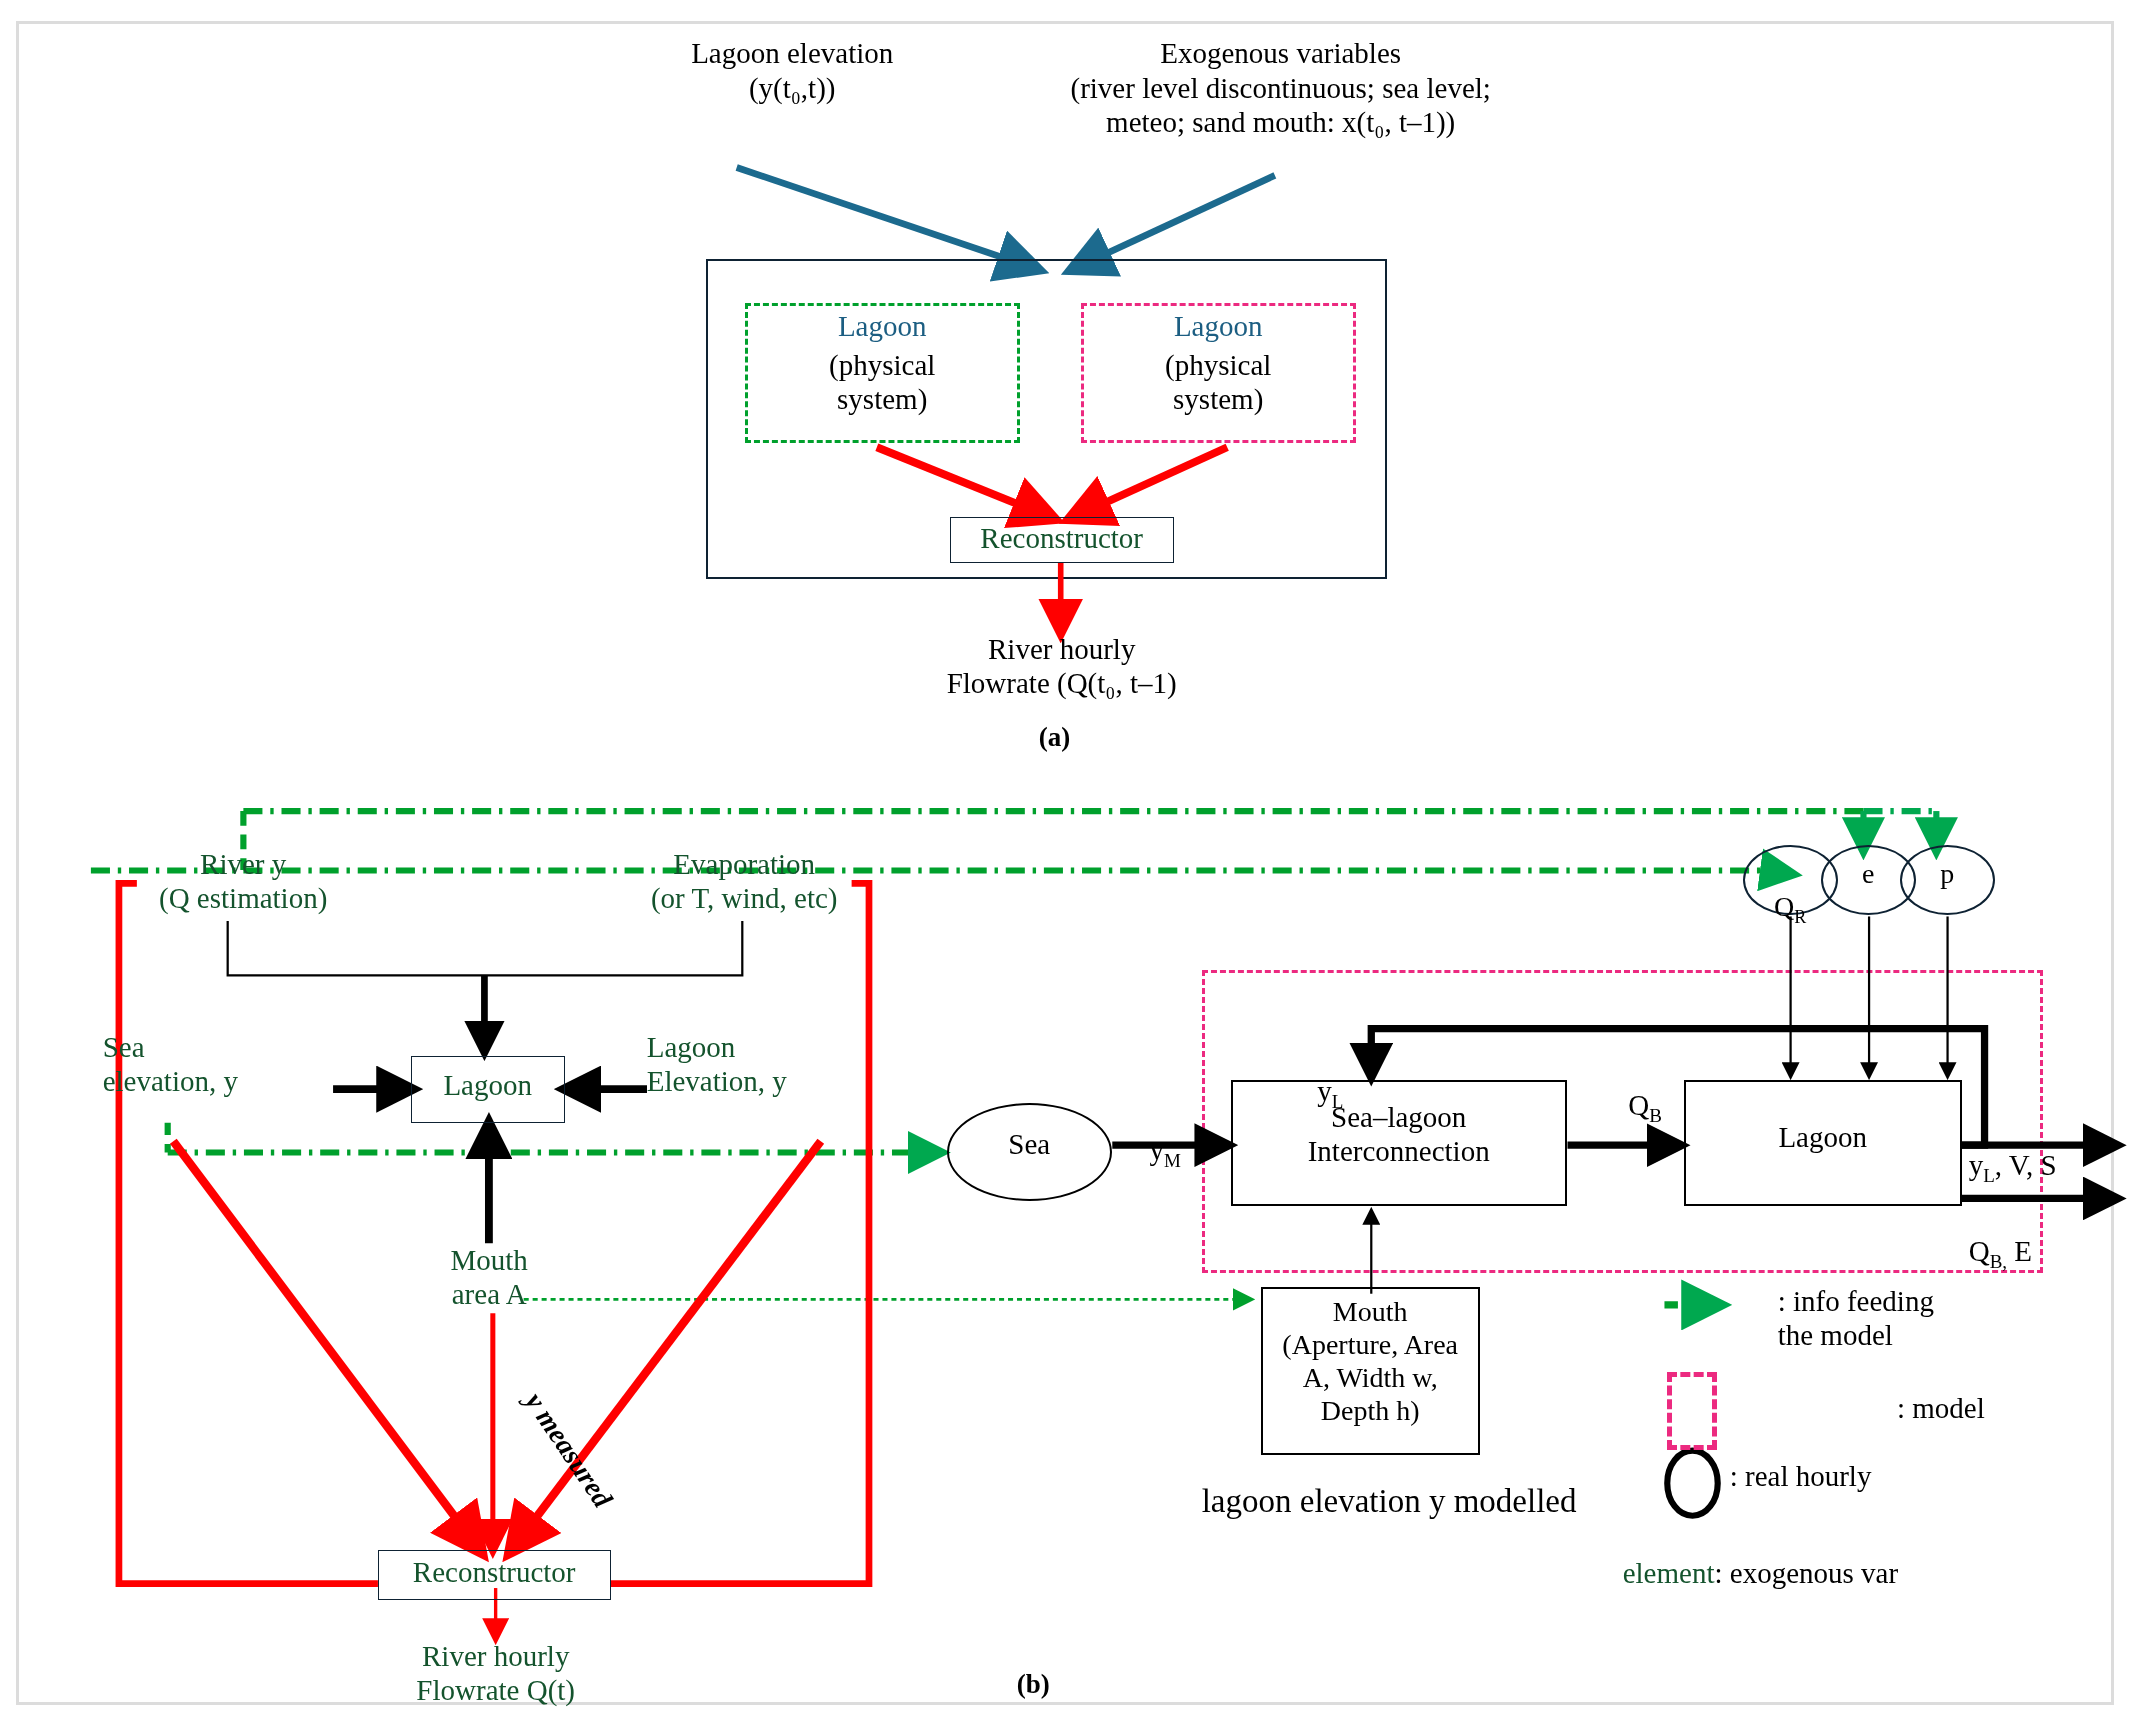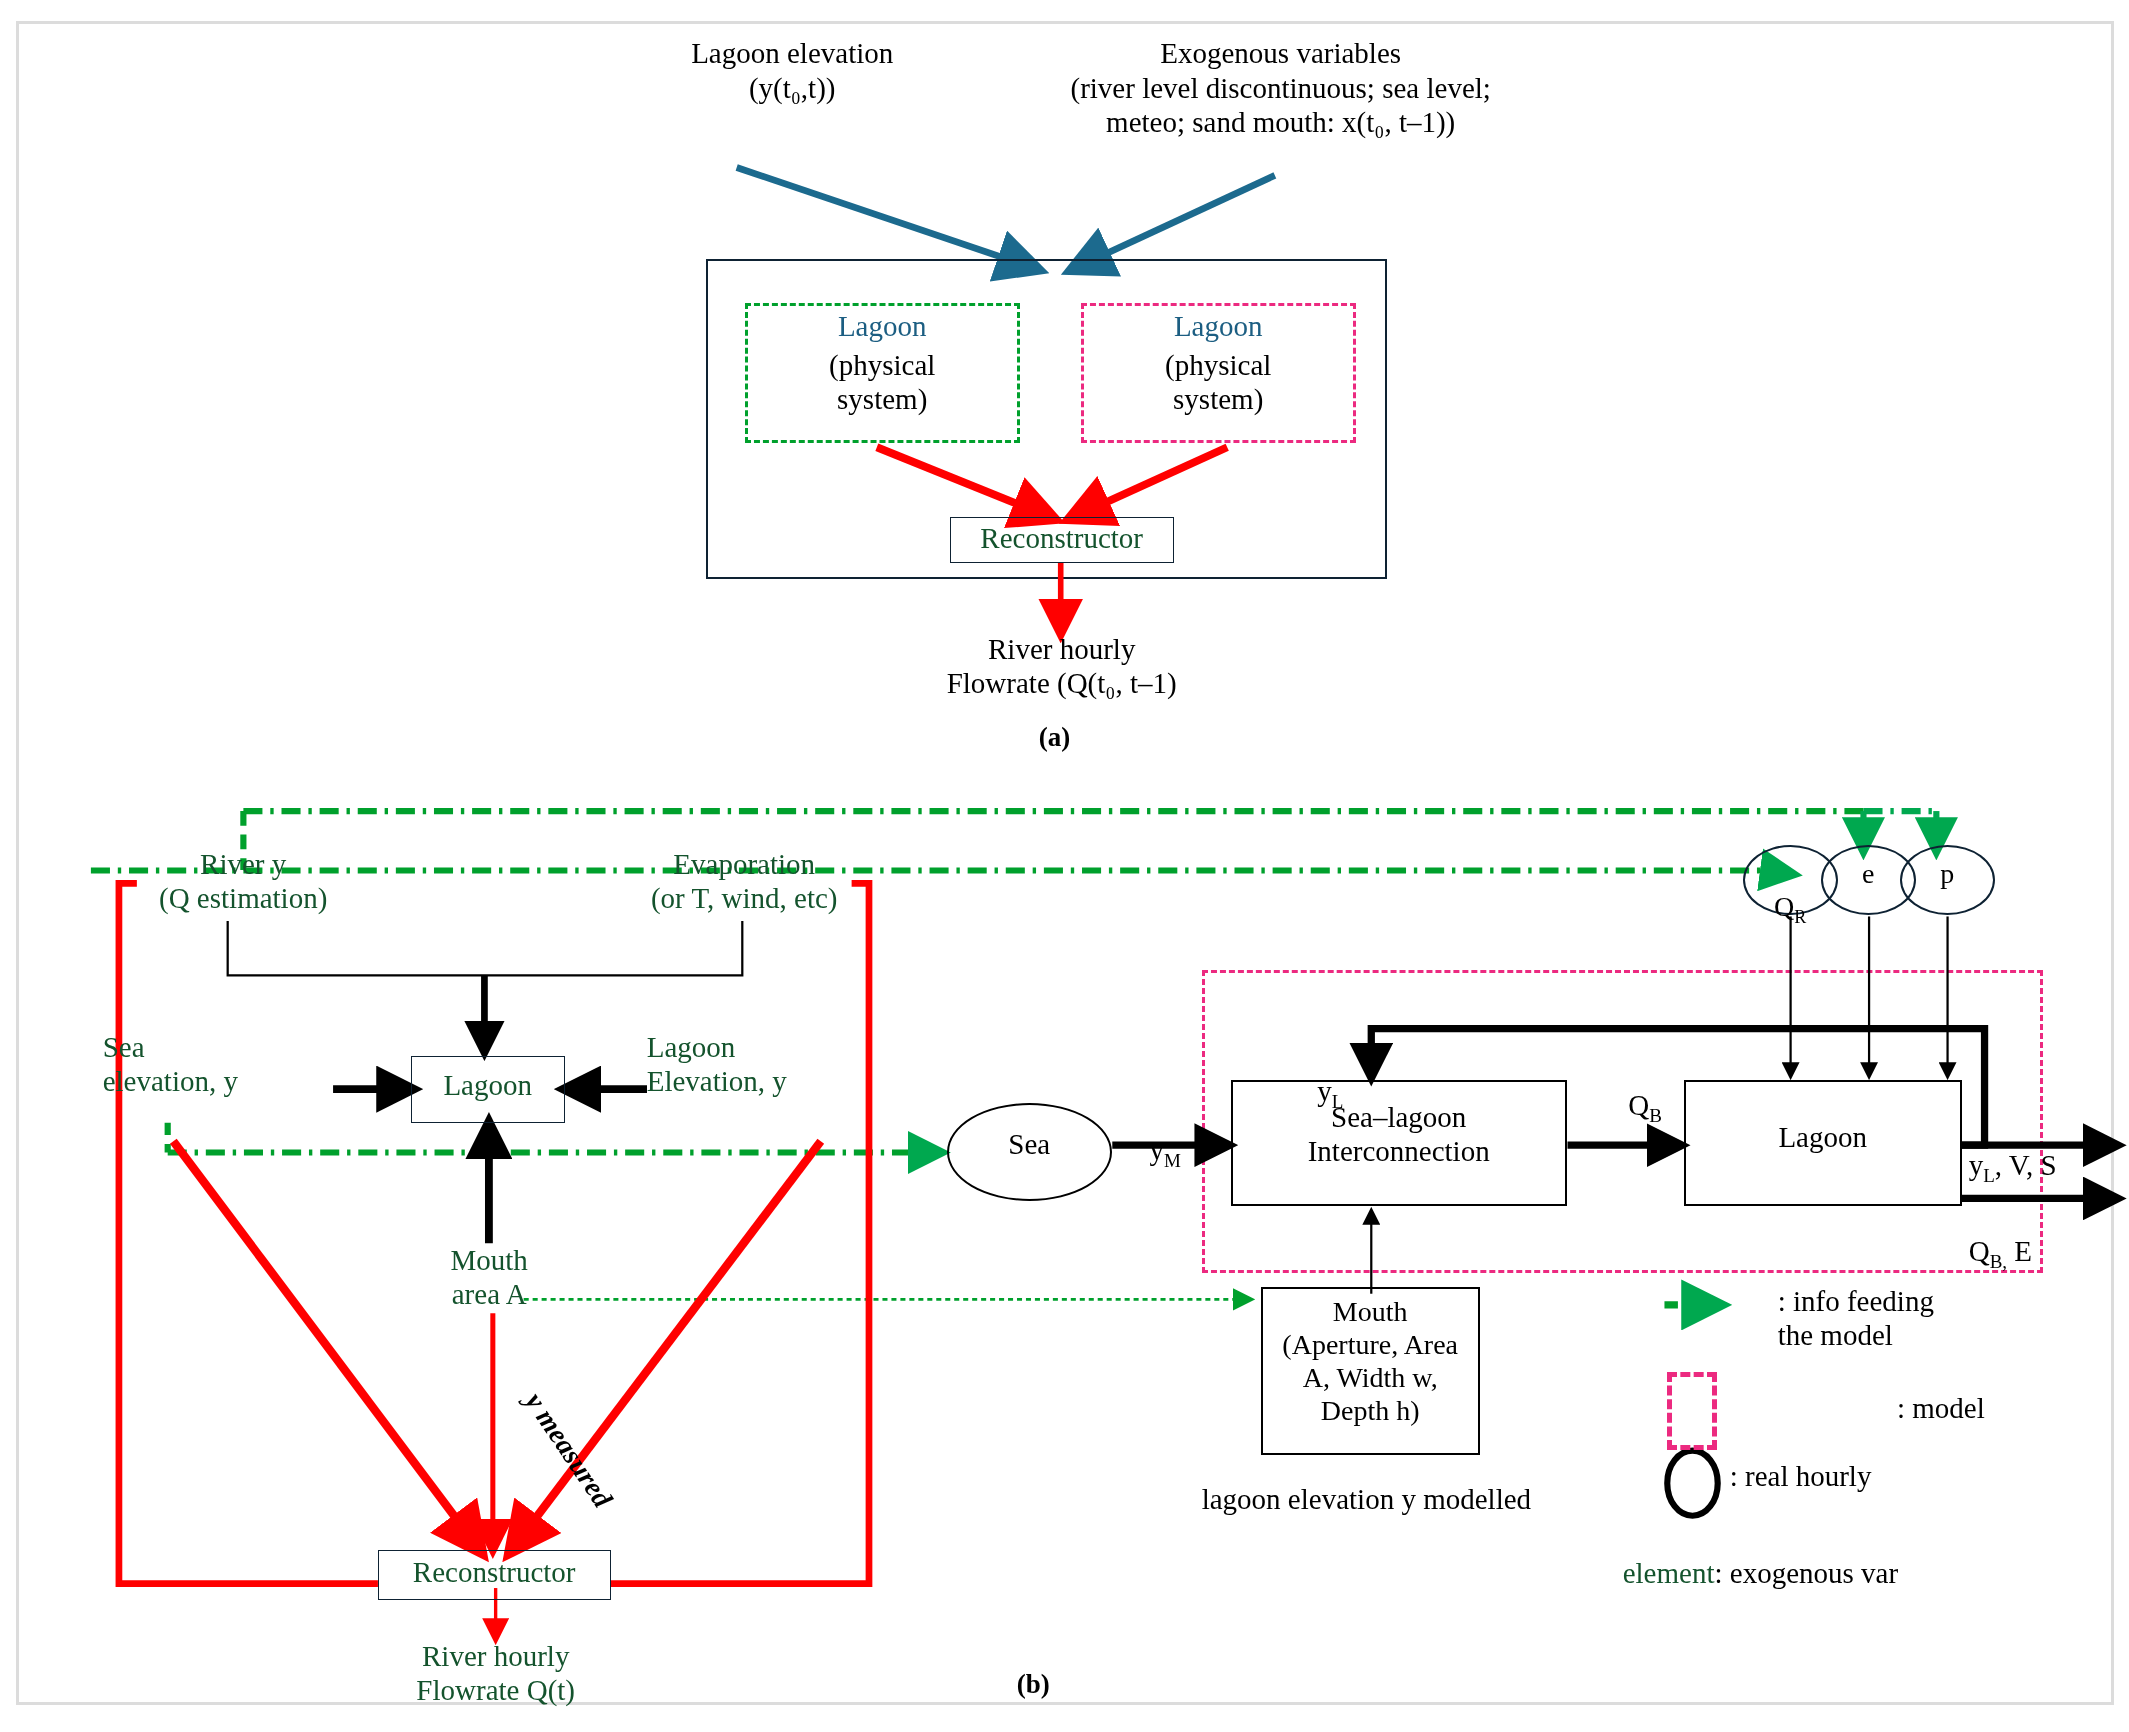--- a/index.html
+++ b/index.html
@@ -221,21 +221,21 @@
   <div class="lbl blk" style="left:1950px;top:1176px;width:185px;font-size:29px;text-align:left;">
     <span>Q</span><sub style="font-size:19px;">B,</sub><span> E</span>
   </div>
 
   <div class="box" style="left:1242px;top:1263px;width:219px;height:168px;border:2.2px solid #000;"></div>
   <div class="lbl blk" style="left:1242px;top:1271px;width:219px;font-size:28px;">Mouth
 (Aperture, Area
 A, Width w,
 Depth h)</div>
 
-  <div class="lbl blk" style="left:1183px;top:1458px;width:426px;font-size:29px;text-align:left;">lagoon elevation y modelled</div>
+  <div class="lbl blk" style="left:1183px;top:1458px;width:426px;font-size:33px;text-align:left;">lagoon elevation y modelled</div>
 
   <div>
     <svg width="2098" height="1684" viewBox="0 0 3742 3004">
 
       <path d="M 2935 2285 L 3030 2285" stroke="#00A02C" stroke-width="13" fill="none" stroke-dasharray="24 12 5 12" marker-end="url(#grnArrow)"></path>
 
       <ellipse cx="2985" cy="2603" rx="45" ry="58" stroke="#000" stroke-width="11" fill="none"></ellipse>
     </svg>
 
     <div class="box pinkbox" style="left:1648px;top:1348px;width:50px;height:78px;border-style:dashed;border-width:5px;"></div>

